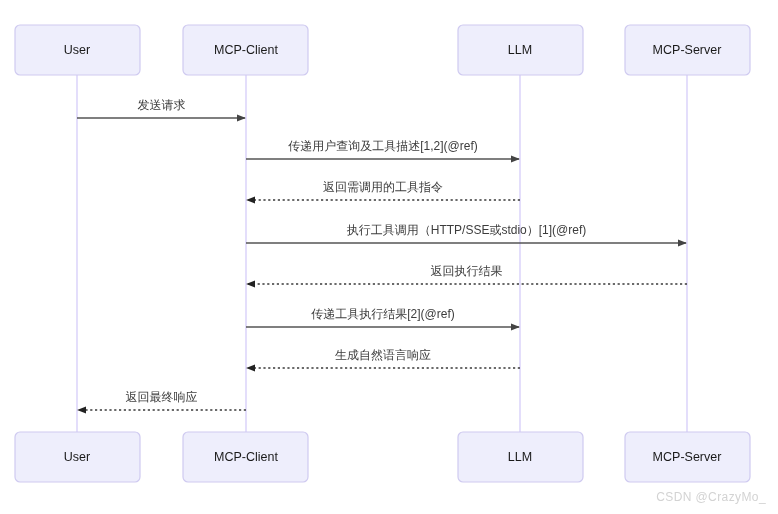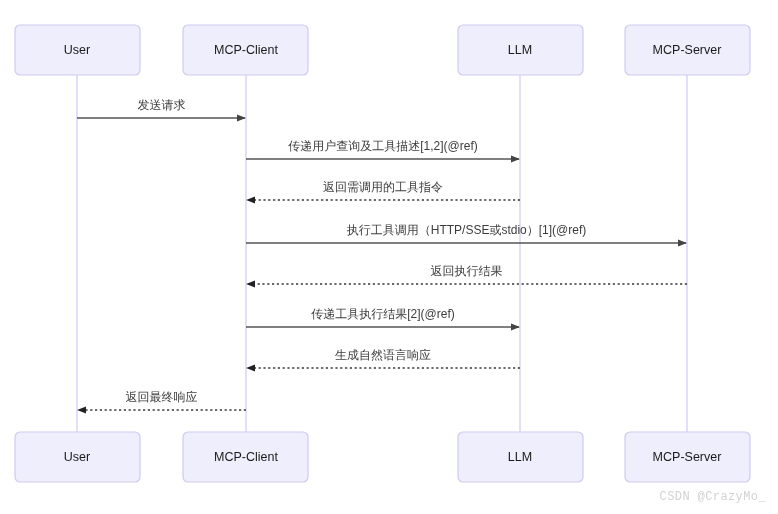--- a/index.html
+++ b/index.html
@@ -56,21 +56,21 @@
   .msg-label {
     font-family: "Liberation Sans", "DejaVu Sans", sans-serif;
     font-size: 12px;
     fill: #3c3c3c;
     text-anchor: middle;
   }
   .watermark {
     position: absolute;
     right: 12px;
     bottom: 6px;
-    font-family: Liberation Mono, monospace;
+    font-family: Liberation Sans, sans-serif;
     font-size: 12px;
     color: #d3d3d3;
     letter-spacing: 0.4px;
     white-space: nowrap;
     user-select: none;
   }
 </style>
 </head>
 <body>
 

